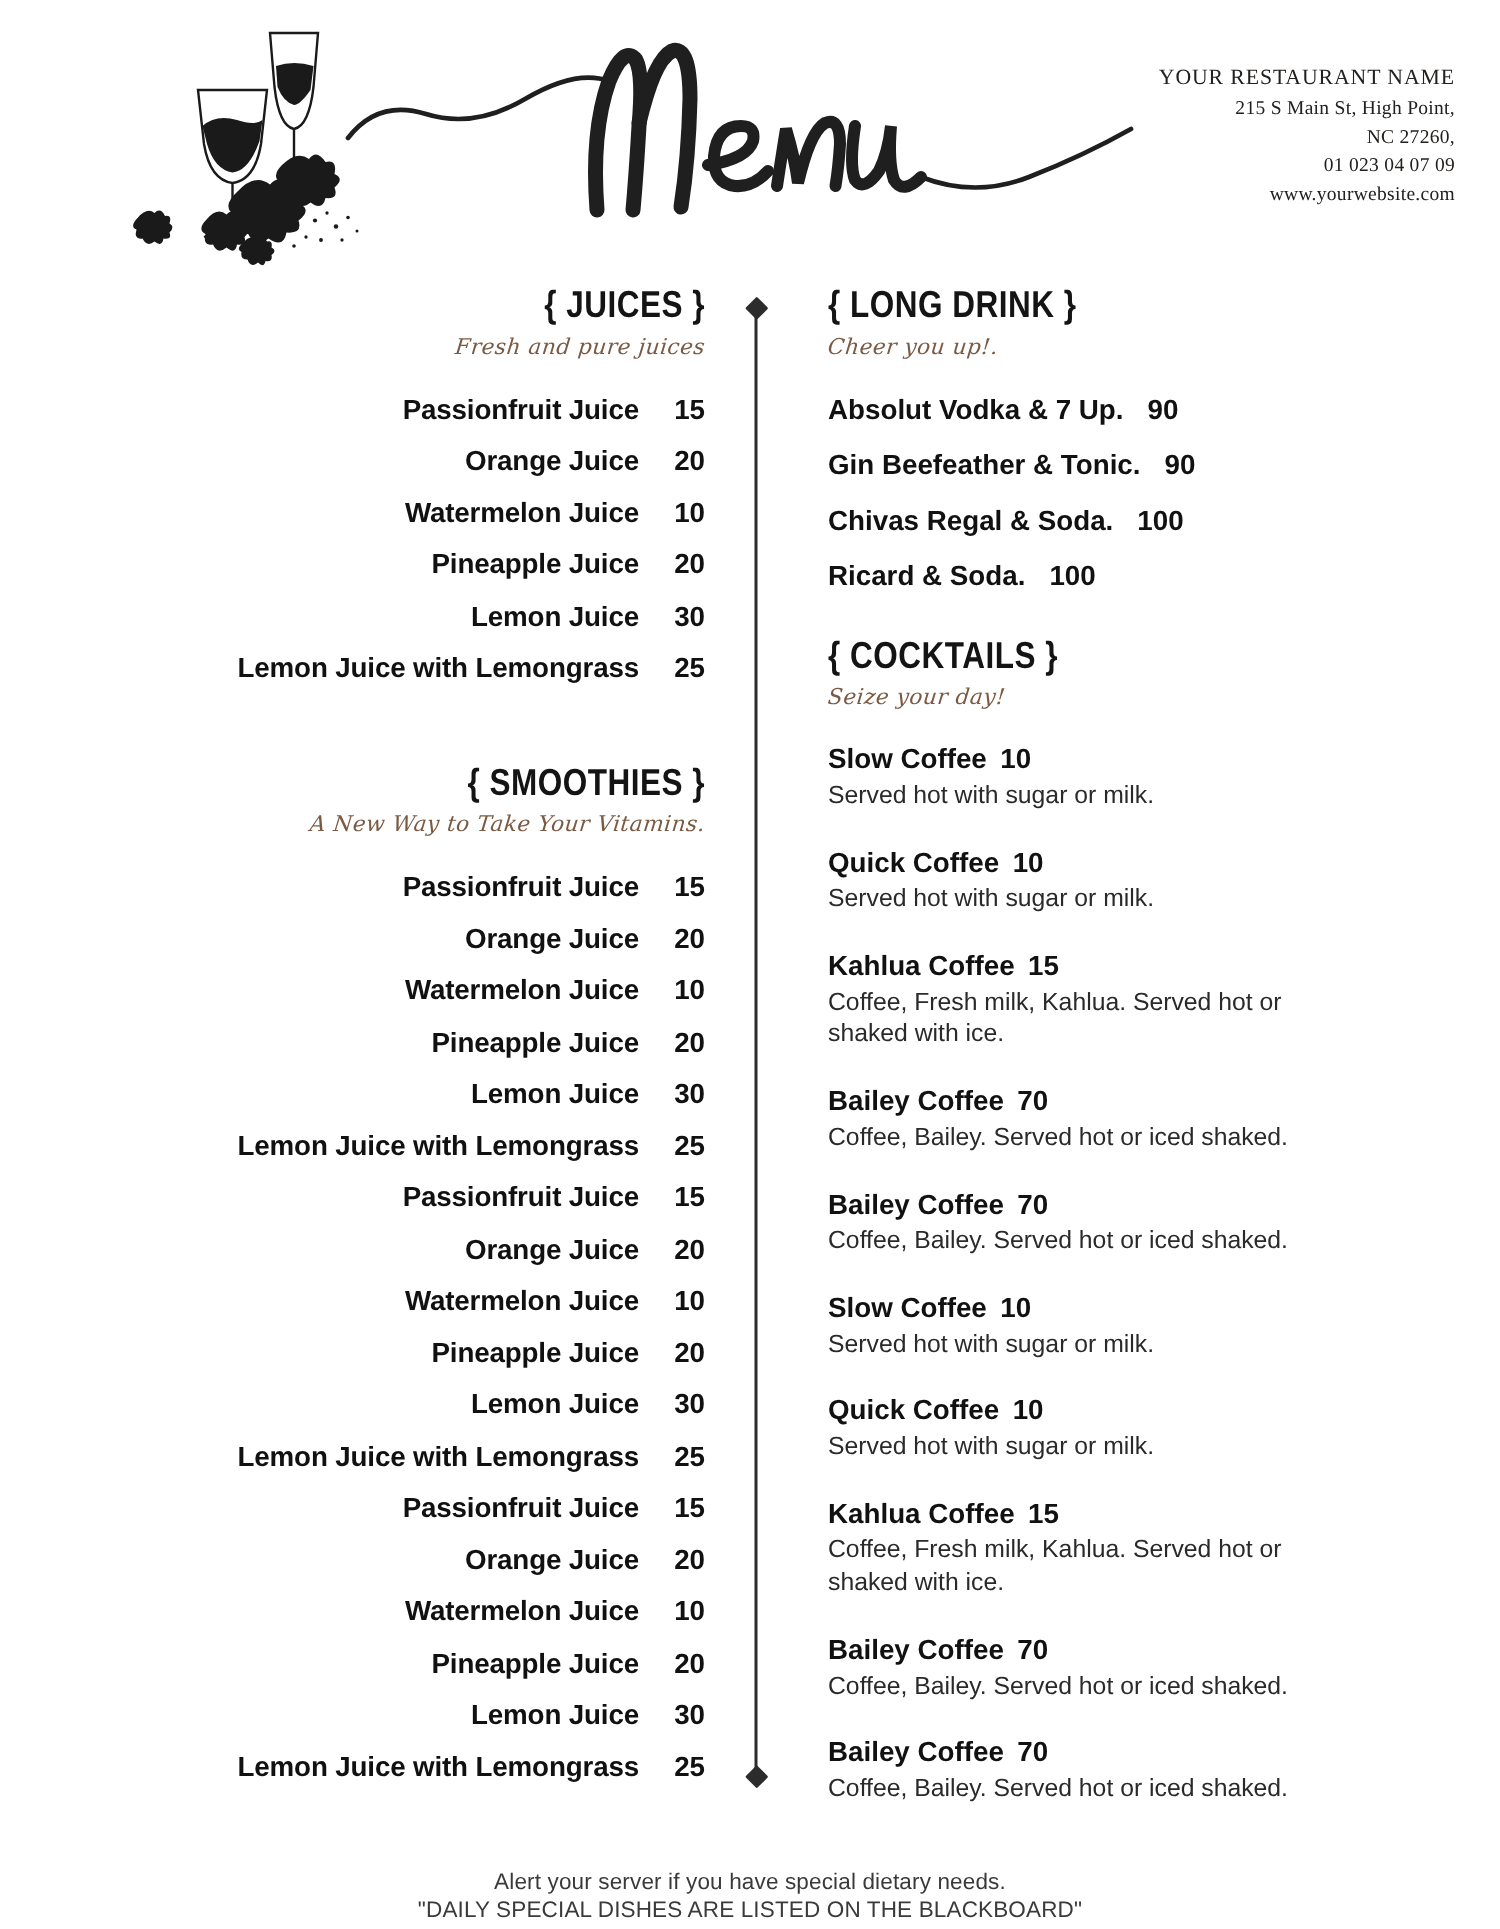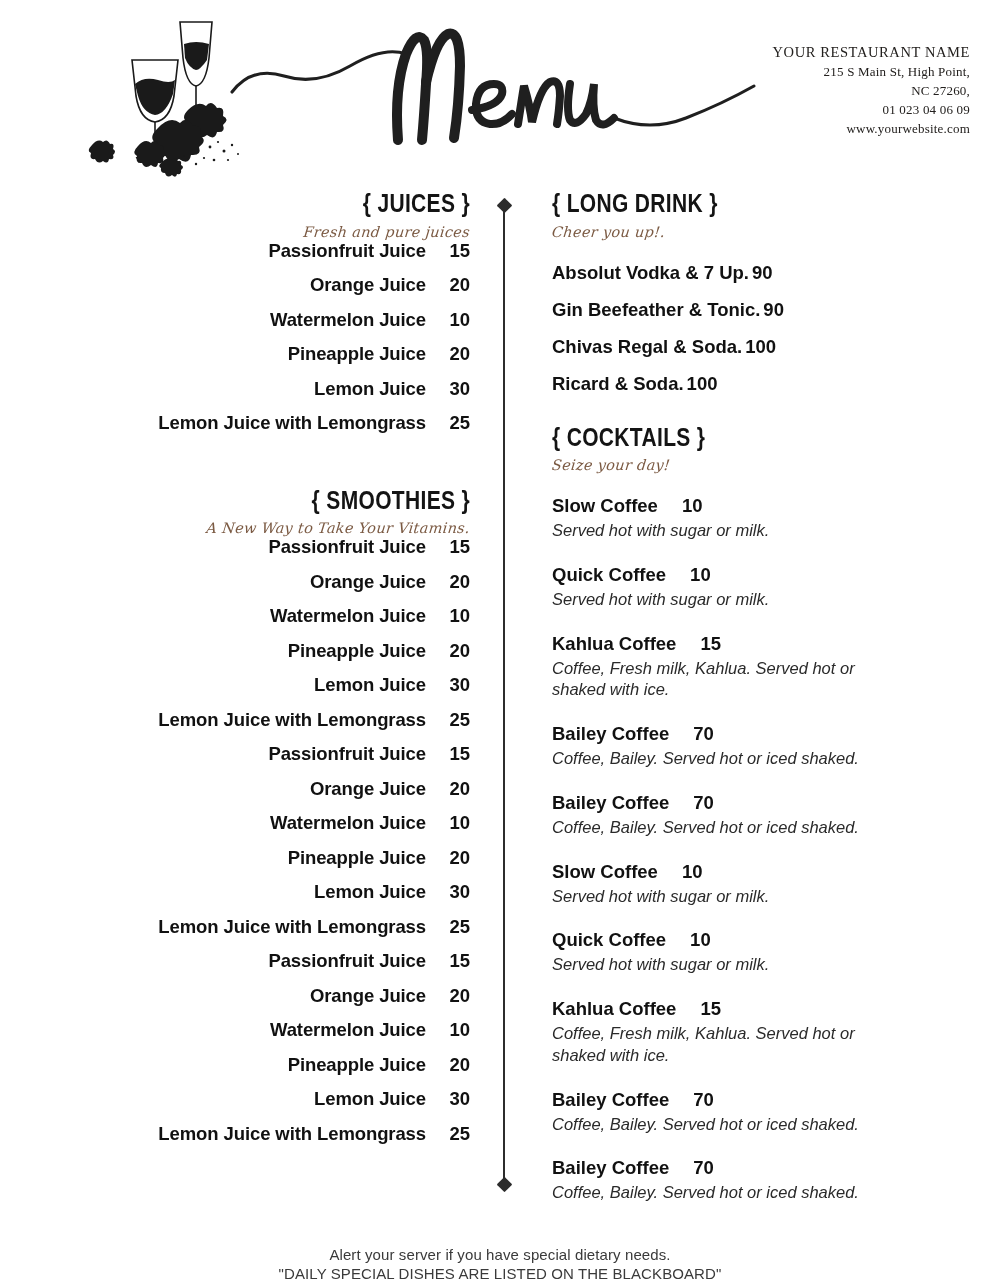--- a/index.html
+++ b/index.html
@@ -133,21 +133,21 @@
     font-size: 14.5px;
     color: #7b5a43;
     margin-top: 6px;
     letter-spacing: 0.3px;
     transform: skewX(-6deg);
   }
   .col-left .sec-sub { transform-origin: right center; }
   .col-right .sec-sub { transform-origin: left center; }
 
   
-  .list-left { }
+  .list-left { margin-top: 22px; }
 
   .row-left {
     display: flex;
     justify-content: flex-end;
     align-items: baseline;
     gap: 16px;
     margin-bottom: 12.5px;
     white-space: nowrap;
   }
   .row-left .nm {
@@ -165,55 +165,54 @@
   }
 
   .gap-sections { height: 40px; }
 
   
   .list-right { margin-top: 22px; }
 
   .row-simple {
     display: flex;
     align-items: baseline;
-    gap: 3px;
+    gap: 16px;
     margin-bottom: 15px;
     white-space: nowrap;
   }
   .row-simple .nm {
     font-size: 18.5px;
     font-weight: 700;
     color: #111111;
   }
   .row-simple .pr {
     font-size: 18.5px;
     font-weight: 700;
     color: #111111;
   }
 
   .row-desc { margin-bottom: 22px; }
   .row-desc .head {
     display: flex;
     align-items: baseline;
-    gap: 24px;
+    gap: 9px;
     white-space: nowrap;
   }
   .row-desc .nm {
     font-size: 18.5px;
     font-weight: 700;
     color: #111111;
   }
   .row-desc .pr {
     font-size: 18.5px;
     font-weight: 700;
     color: #111111;
   }
   .row-desc .ds {
     font-size: 16.5px;
-    font-style: italic;
     color: #2a2a2a;
     line-height: 1.32;
     margin-top: 3px;
     max-width: 355px;
   }
 
   .gap-right { height: 14px; }
 
   
   .footer {
@@ -284,21 +283,21 @@
 
       <path d="M340 70 Q336 96 340 106 Q346 114 356 100 Q362 88 364 70 Q362 94 366 106 Q372 116 384 104" fill="none" stroke="#1f1f1f" stroke-width="8" stroke-linecap="round"></path>
 
       <path d="M384 104 Q420 118 456 104 Q492 90 524 72" fill="none" stroke="#1f1f1f" stroke-width="3.1" stroke-linecap="round"></path>
     </svg>
 
     <div class="contact-block">
       <div class="contact-name">YOUR RESTAURANT NAME</div>
       <div class="contact-line">215 S Main St, High Point,</div>
       <div class="contact-line">NC 27260,</div>
-      <div class="contact-line">01 023 04 06 09</div>
+      <div class="contact-line">01 023 04 07 09</div>
       <div class="contact-line">www.yourwebsite.com</div>
     </div>
   </div>
 
   <div class="columns">
 
     <div class="divider">
       <div class="dia top"></div>
       <div class="rule"></div>
       <div class="dia bottom"></div>

